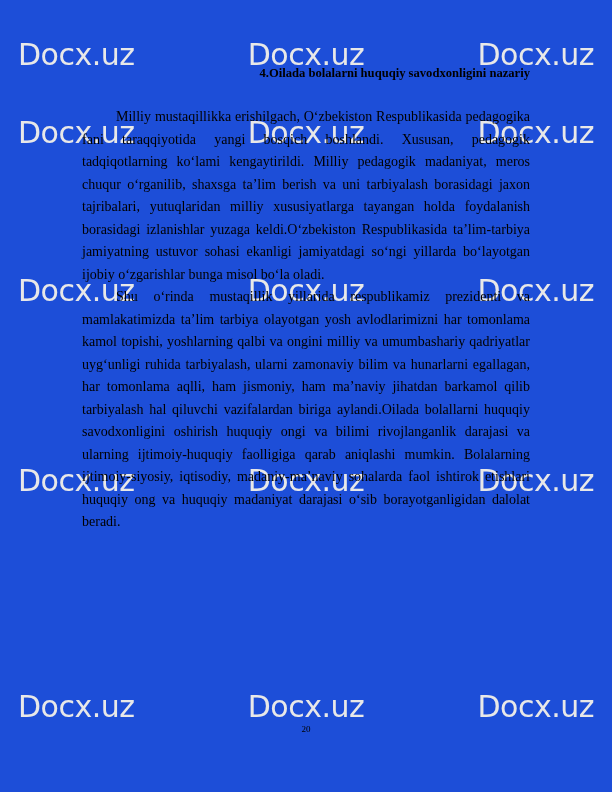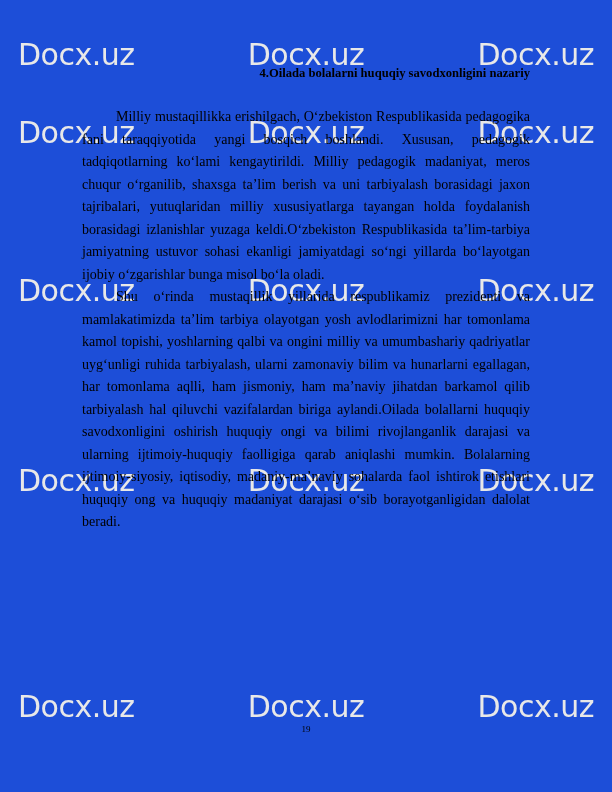--- a/index.html
+++ b/index.html
@@ -140,17 +140,17 @@
 
     <div id="doc-title">
         <span class="title-line">4.Oilada bolalarni huquqiy savodxonligini nazariy</span>
       </div>
 
     <div id="doc-body">
         <p>Milliy mustaqillikka erishilgach, O‘zbekiston Respublikasida pedagogika fani taraqqiyotida yangi bosqich boshlandi. Xususan, pedagogik tadqiqotlarning ko‘lami kengaytirildi. Milliy pedagogik madaniyat, meros chuqur o‘rganilib, shaxsga ta’lim berish va uni tarbiyalash borasidagi jaxon tajribalari, yutuqlaridan milliy xususiyatlarga tayangan holda foydalanish borasidagi izlanishlar yuzaga keldi.O‘zbekiston Respublikasida ta’lim-tarbiya jamiyatning ustuvor sohasi ekanligi jamiyatdagi so‘ngi yillarda bo‘layotgan ijobiy o‘zgarishlar bunga misol bo‘la oladi.</p>
         <p>Shu o‘rinda mustaqillik yillarida respublikamiz prezidenti va mamlakatimizda ta’lim tarbiya olayotgan yosh avlodlarimizni har tomonlama kamol topishi, yoshlarning qalbi va ongini milliy va umumbashariy qadriyatlar uyg‘unligi ruhida tarbiyalash, ularni zamonaviy bilim va hunarlarni egallagan, har tomonlama aqlli, ham jismoniy, ham ma’naviy jihatdan barkamol qilib tarbiyalash hal qiluvchi vazifalardan biriga aylandi.Oilada bolallarni huquqiy savodxonligini oshirish huquqiy ongi va bilimi rivojlanganlik darajasi va ularning ijtimoiy-huquqiy faolligiga qarab aniqlashi mumkin. Bolalarning ijtimoiy-siyosiy, iqtisodiy, madaniy-ma’naviy sohalarda faol ishtirok etishlari huquqiy ong va huquqiy madaniyat darajasi o‘sib borayotganligidan dalolat beradi.</p>
       </div>
 
-    <div id="page-number">19</div>
+    <div id="page-number">20</div>
 
   </div>
 
 </div>
 
 </body></html>

